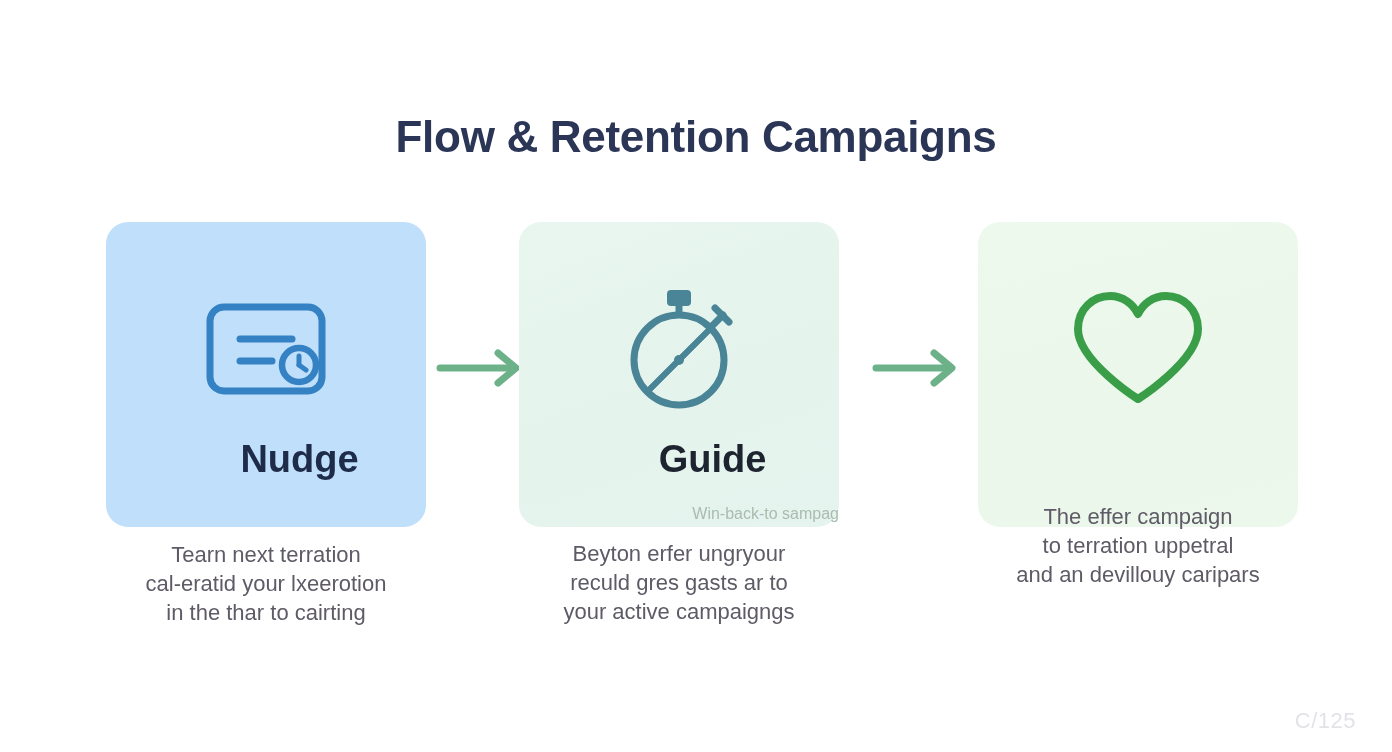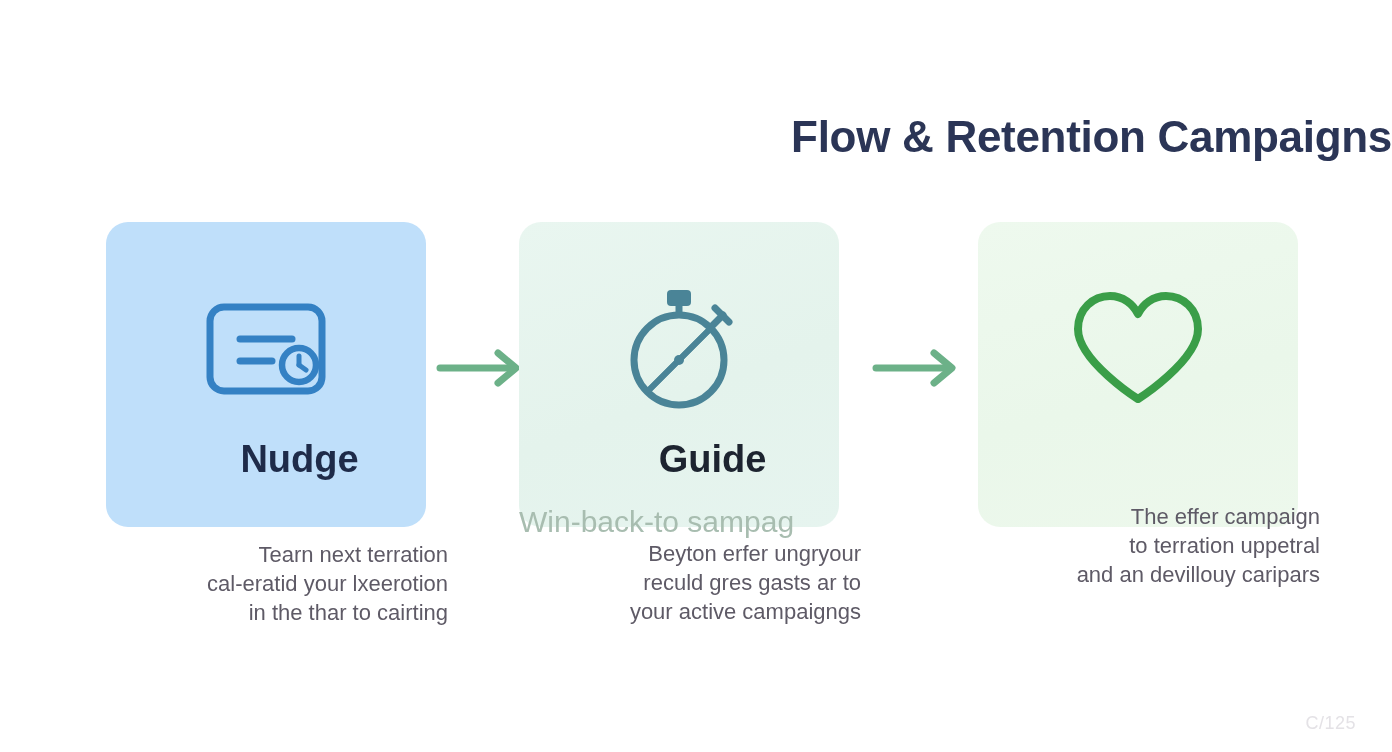--- a/index.html
+++ b/index.html
@@ -15,21 +15,21 @@
     overflow: hidden;
     font-family: "Liberation Sans", sans-serif;
     background: #ffffff;
   }
 
   #page-title {
     position: absolute;
     top: 84px;
     left: 0;
     width: 1392px;
-    text-align: right;
+    text-align: center;
     font-size: 44px;
     font-weight: bold;
     color: #2b3556;
     letter-spacing: -0.3px;
     line-height: 1.1;
   }
 
   #flow-row {
     position: absolute;
     top: 222px;
@@ -89,32 +89,32 @@
   .label-nudge   { color: #1e2b49; }
   .label-guide   { color: #1d2430; }
   .label-winback { color: #22262b; }
 
   
   .card-ghost-text {
     position: absolute;
     left: 0;
     top: 282px;
     width: 320px;
-    text-align: left;
-    font-size: 30px;
+    text-align: right;
+    font-size: 16px;
     color: #a8bdb0;
     line-height: 1.2;
     white-space: nowrap;
   }
 
   .stage-desc {
     position: absolute;
     left: -22px;
     width: 364px;
-    text-align: right;
+    text-align: center;
     font-size: 22px;
     line-height: 29px;
     color: #5e5a66;
   }
   .desc-nudge   { top: 318px; }
   .desc-guide   { top: 317px; }
   .desc-winback { top: 280px; }
   .desc-line { display: block; white-space: nowrap; }
 
   .arrow {
@@ -123,21 +123,21 @@
     width: 100px;
     height: 40px;
   }
   .arrow-1 { left: 434px; }
   .arrow-2 { left: 870px; }
 
   #footer-note {
     position: absolute;
     right: 36px;
     bottom: 18px;
-    font-size: 18px;
+    font-size: 22px;
     color: #e4e2e6;
     letter-spacing: 0.5px;
   }
 </style>
 </head>
 <body>
 
 <h1 id="page-title">Flow &amp; Retention Campaigns</h1>
 
 <div id="flow-row">

